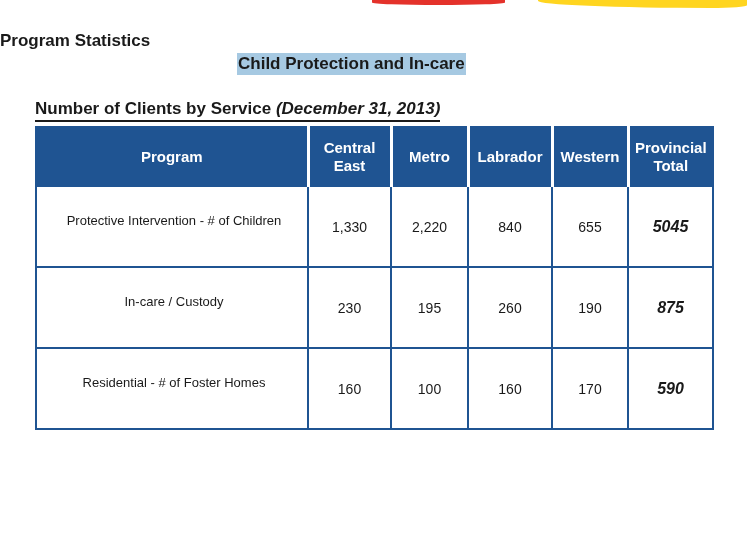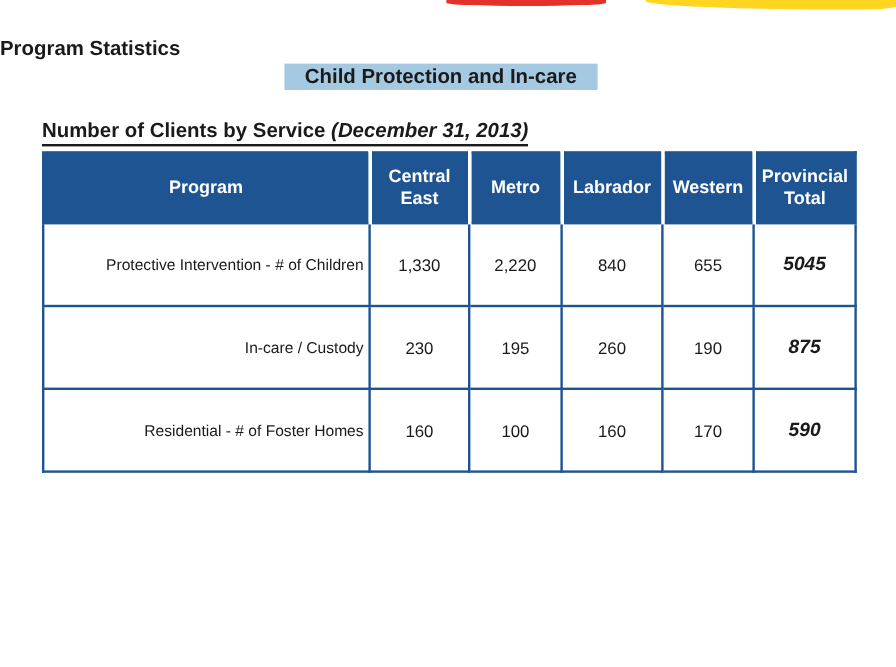--- a/index.html
+++ b/index.html
@@ -20,21 +20,21 @@
     border-bottom-left-radius:190px 8px;
     border-bottom-right-radius:40px 3px;
   }
   .title-line1{
     position:absolute;top:31px;left:0;width:747px;
     font-size:17px;font-weight:bold;
   }
   .title-line2{
     position:absolute;top:53px;left:237px;
     font-size:17px;font-weight:bold;
-    background:#a6c9e2;padding:1px 17px;
+    background:#a6c9e2;padding:1px 1px;
   }
   .section-heading{
     position:absolute;top:99px;left:35px;
     font-size:17px;font-weight:bold;
     border-bottom:2px solid #1b1b1b;padding-bottom:1px;
   }
   .section-heading .date{font-style:italic;}
   table.stats{
     position:absolute;top:126px;left:35px;width:677px;
     border-collapse:collapse;table-layout:fixed;
@@ -47,21 +47,21 @@
     border-left:3px solid #ffffff;border-bottom:2px solid #1f5492;
     padding:0 2px;
   }
   table.stats th:first-child{border-left:2px solid #1f5492;}
   table.stats td{
     border:2px solid #1f5492;
     height:59px;vertical-align:middle;
     font-size:13px;text-align:center;
     background:#ffffff;
   }
-  table.stats td.program{text-align:right;padding:4px 4px 4px 8px;}
+  table.stats td.program{text-align:center;padding:4px 4px 16px 8px;}
   table.stats td.num{font-size:14px;}
   table.stats td.total{font-size:16px;font-weight:bold;font-style:italic;}
 </style>
 </head>
 <body>
 
 <div class="swoosh-red"></div>
 <div class="swoosh-yellow"></div>
 
 <div class="title-line1">Program Statistics</div>

